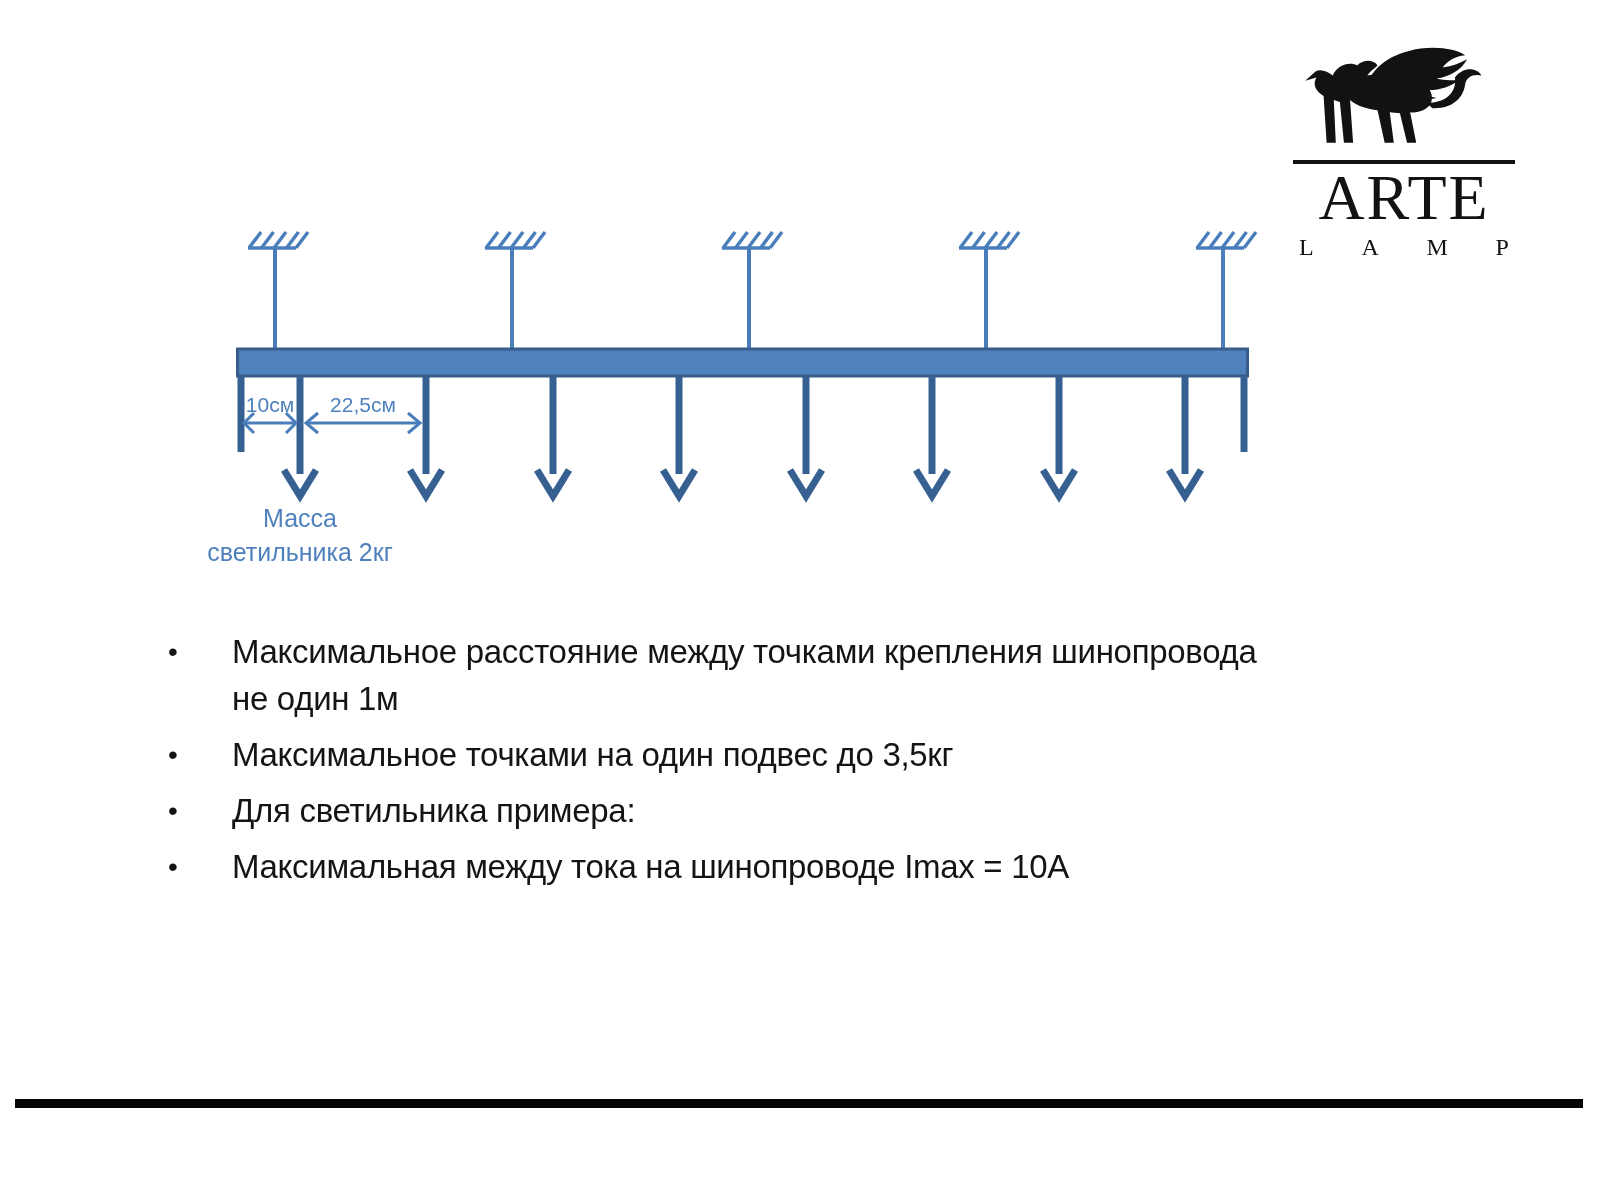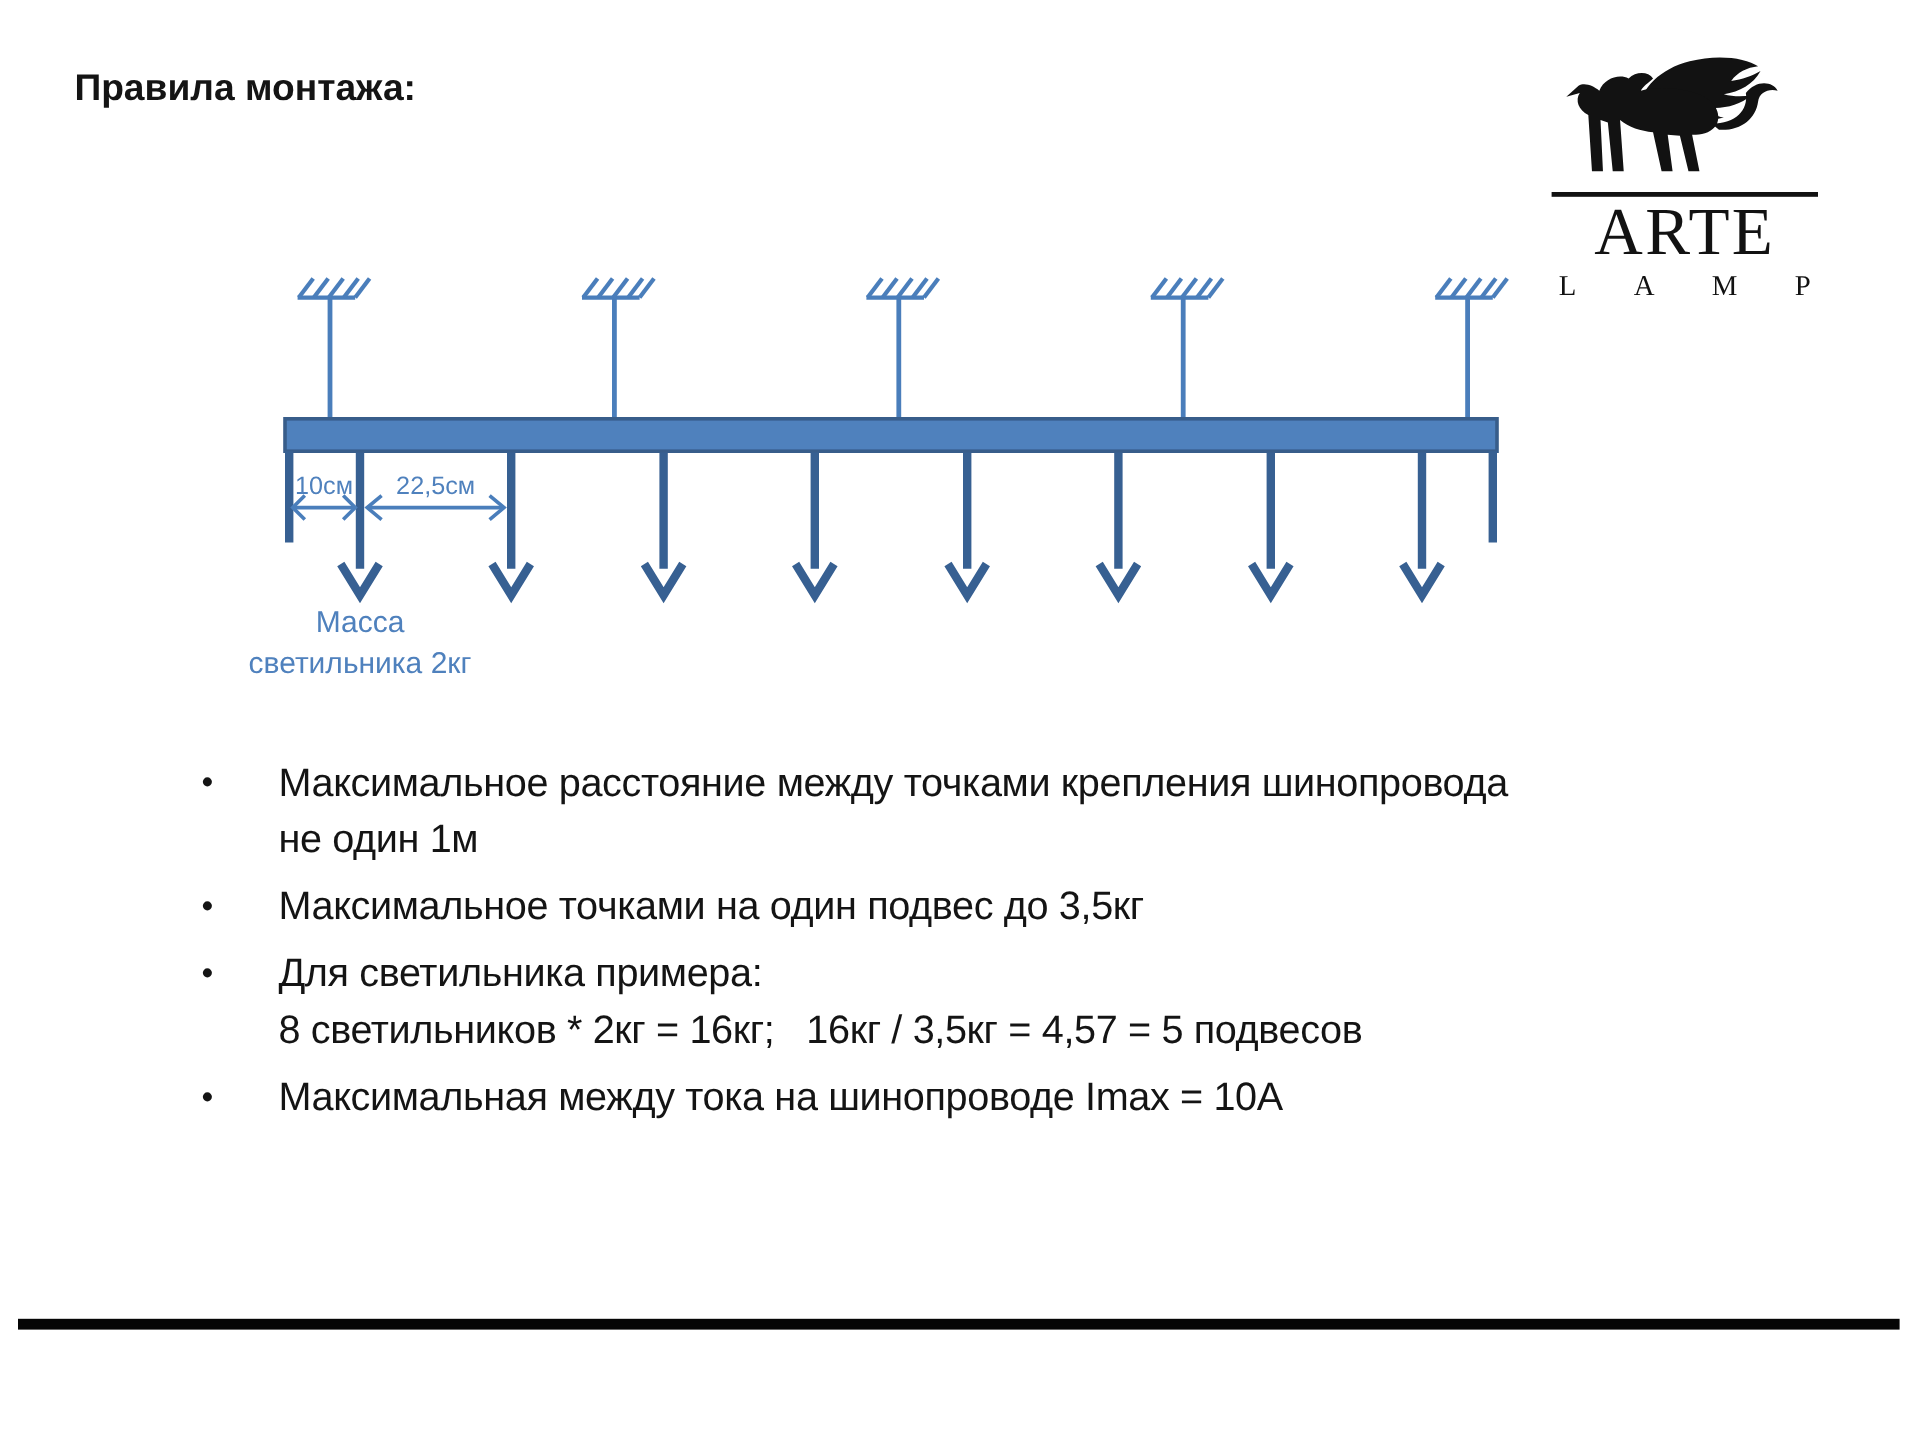--- a/index.html
+++ b/index.html
@@ -10,21 +10,21 @@
   
   .page-title{
     position:absolute;left:62px;top:55px;margin:0;
     font-size:31px;font-weight:700;letter-spacing:0;color:#141414;
   }
   
   .logo{position:absolute;left:1293px;top:44px;width:222px;text-align:center;}
   .logo svg{display:block;margin:0 auto;}
   .logo-rule{height:4px;background:#121212;margin-top:2px;}
   .logo-brand{
-    font-family:"Liberation Serif",serif;font-size:56px;line-height:1.0;
+    font-family:"Liberation Serif",serif;font-size:64px;line-height:1.0;
     letter-spacing:2px;color:#121212;margin-top:2px;white-space:nowrap;
   }
   .logo-letters{
     display:flex;justify-content:space-between;padding:0 6px;margin-top:4px;
     font-family:"Liberation Serif",serif;font-size:24px;color:#121212;
   }
   
   .diagram{position:absolute;left:200px;top:215px;}
   .diagram text{font-family:"Liberation Sans",sans-serif;}
   
@@ -41,21 +41,20 @@
   }
   .bullets .u{text-underline-offset:6px;text-decoration-thickness:2px;}
   
   .footer-line{position:absolute;left:15px;top:1099px;width:1568px;height:9px;background:#050505;}
 </style>
 </head>
 <body>
 
 <div class="slide">
 
-  <h1 class="page-title">Правила монтажа:</h1>
 
   <div class="logo">
     <svg width="204" height="114" viewBox="0 0 200 112" aria-hidden="true">
 
       <path fill="#121212" d="M62 47 C64 29 80 13 104 7 C126 1 150 4 160 11
            C151 12 143 16 138 23 C147 22 155 19 162 15
            C156 26 145 32 132 34 C139 36 147 36 154 35
            C144 44 128 47 114 44 C119 49 125 52 132 53
            C112 58 84 58 68 52 Z"></path>
 
@@ -140,21 +139,21 @@
     <li>
       <span class="mk">•</span>
       <span class="tx"><span class="u">Максимальное</span><span> расстояние между точками крепления шинопровода</span><br><span>не один 1м</span></span>
     </li>
     <li>
       <span class="mk">•</span>
       <span class="tx">Максимальное точками на один подвес до 3,5кг</span>
     </li>
     <li>
       <span class="mk">•</span>
-      <span class="tx"><span>Для светильника примера:</span><br><span>8 светильников * 2кг = 16кг;   16кг / 3,5кг = 4,57 = 5 подвесов</span></span>
+      <span class="tx"><span>Для светильника примера:</span><br></span>
     </li>
     <li>
       <span class="mk">•</span>
       <span class="tx">Максимальная между тока на шинопроводе Imax = 10A</span>
     </li>
   </ul>
 
   <div class="footer-line"></div>
 
 </div>

